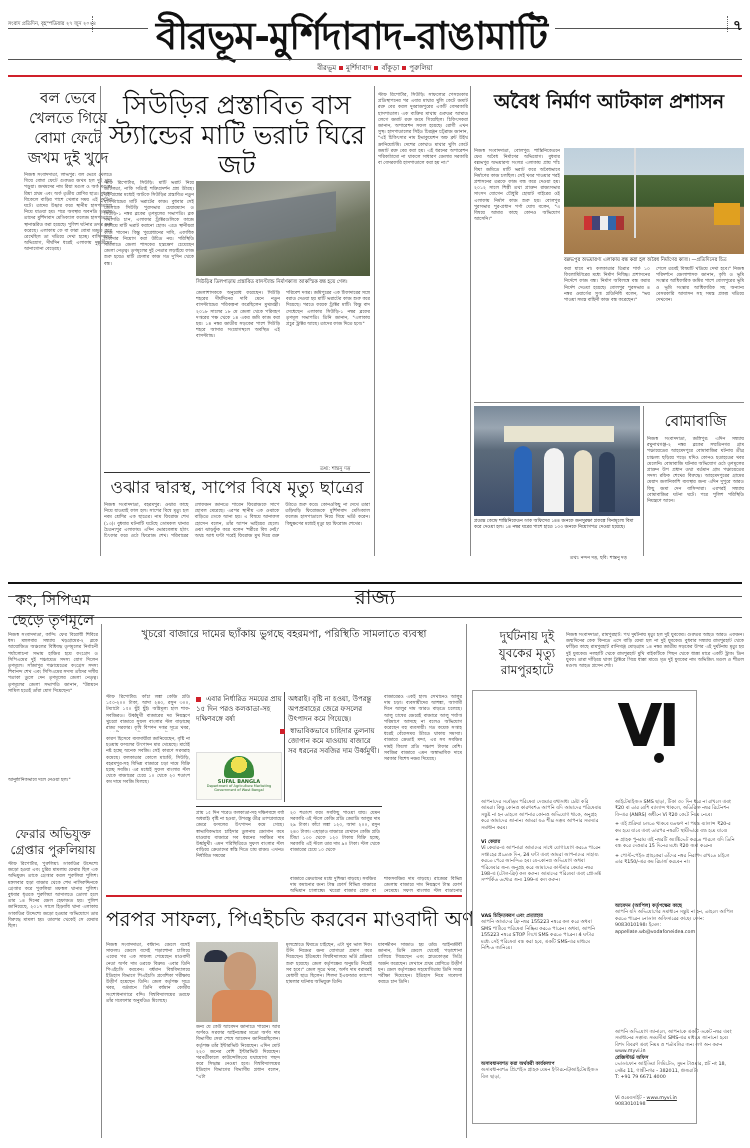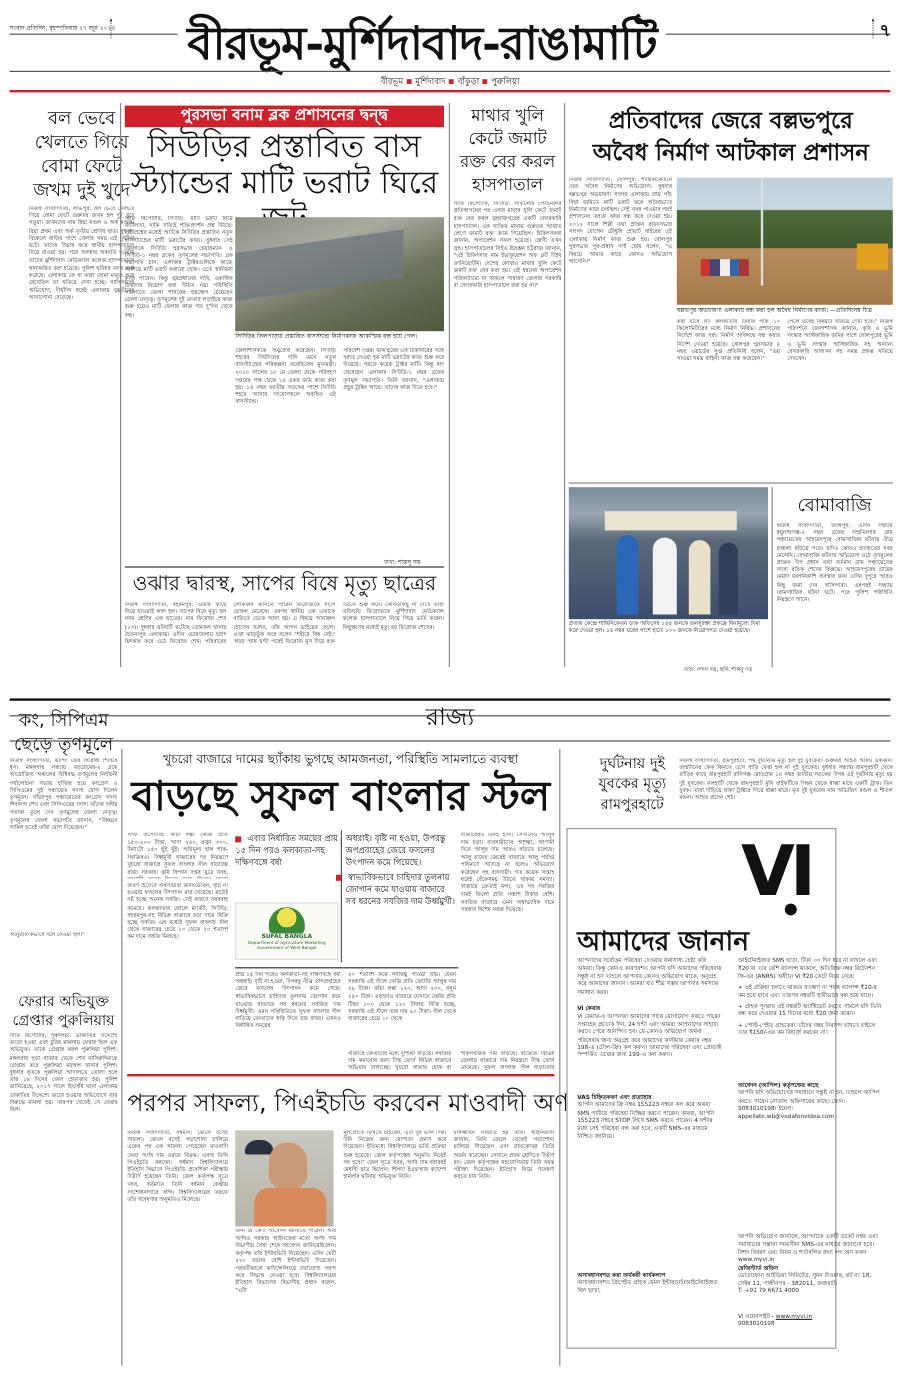--- a/index.html
+++ b/index.html
@@ -41,21 +41,20 @@
 </div>
 <div class="abs" style="left:8px;right:8px;top:75px;height:2px;background:#d0202a;"></div>
 
 <div class="abs" style="left:24px;top:88px;width:88px;">
   <div class="hl" style="font-size:15px;line-height:20px;">বল ভেবে খেলতে গিয়ে বোমা ফেটে জখম দুই খুদে</div>
   <div class="body" style="margin-top:4px;height:455px;">নিজস্ব সংবাদদাতা, লাভপুর: বল ভেবে খেলতে গিয়ে বোমা ফেটে গুরুতর জখম হল দুই খুদে পড়ুয়া। জখমদের নাম রিয়া মণ্ডল ও অর্ক মণ্ডল। রিয়া প্রথম এবং অর্ক তৃতীয় শ্রেণির ছাত্র। বুধবার বিকেলে বাড়ির পাশে খেলার সময় এই দুর্ঘটনা ঘটে। তাদের উদ্ধার করে স্থানীয় হাসপাতালে নিয়ে যাওয়া হয়। পরে অবস্থার অবনতি হওয়ায় তাদের মুর্শিদাবাদ মেডিক্যাল কলেজ হাসপাতালে স্থানান্তরিত করা হয়েছে। পুলিশ ঘটনার তদন্ত শুরু করেছে। এলাকায় কে বা কারা বোমা মজুত করে রেখেছিল তা খতিয়ে দেখা হচ্ছে। বাসিন্দাদের অভিযোগ, দীর্ঘদিন ধরেই এলাকায় দুষ্কৃতীদের আনাগোনা বেড়েছে।</div>
 </div>
 <div class="vrule" style="left:100px;top:86px;height:470px;"></div>
 
 <div class="abs" style="left:104px;top:88px;width:266px;">
-  <div class="redbar">পুরসভা বনাম ব্লক প্রশাসনের দ্বন্দ্ব</div>
   <div class="hl" style="font-size:26px;line-height:30px;margin-top:2px;">সিউড়ির প্রস্তাবিত বাস</div>
   <div class="hl" style="font-size:26px;line-height:30px;">স্ট্যান্ডের মাটি ভরাট ঘিরে জট</div>
 </div>
 <div class="abs body" style="left:104px;top:180px;width:90px;height:288px;">স্টাফ রিপোর্টার, সিউড়ি: মাটি ভরাট নিয়ে জটিলতা, নাকি সত্যিই শক্তিপ্রদর্শন প্রশ্ন উঠছে। এই প্রশ্নের মধ্যেই আটকে সিউড়ির প্রস্তাবিত নতুন বাসস্ট্যান্ডের মাটি ভরাটের কাজ। বুধবার সেই জেলাকে সিউড়ি পুরসভার চেয়ারম্যান ও সিউড়ি-১ নম্বর ব্লকের তৃণমূলের সভাপতি। ব্লক সভাপতি চান, এলাকার ট্রাক্টরগুলিকে কাজে লাগিয়ে মাটি ভরাট করানো হোক। এতে স্থানীয়রা কাজ পাবেন। কিন্তু পুরপ্রধানের দাবি, একাধিক ঠিকাদার নিয়োগ করা উচিত নয়। পরিস্থিতি সামলাতে জেলা শাসকের হস্তক্ষেপ চেয়েছেন জেলা নেতৃত্ব। তৃণমূলের দুই নেতার লড়াইয়ে কাজ শুরু হয়েও মাটি ফেলার কাজ গত দু'দিন থেকে বন্ধ।</div>
 <div class="photo" style="left:196px;top:181px;width:174px;height:95px;background:linear-gradient(160deg,#8b8f86 0%,#a9ab9f 30%,#6f7560 60%,#4d5a3a 100%);">
   <div class="abs" style="left:0;top:20px;width:140px;height:40px;background:#707880;transform:skewY(-8deg);opacity:.8;"></div>
 </div>
 <div class="abs caption" style="left:196px;top:278px;width:174px;">সিউড়ির তিলপাড়ায় প্রস্তাবিত বাসস্ট্যান্ড নির্মাণকাজ আকস্মিক বন্ধ হয়ে গেল।</div>
 <div class="abs body" style="left:196px;top:290px;width:84px;height:178px;">জেলাশাসককে অনুরোধ করেছেন। সিউড়ি শহরের দীর্ঘদিনের দাবি মেনে নতুন বাসস্ট্যান্ডের পরিকল্পনা করেছিলেন মুখ্যমন্ত্রী। ২০১৮ সালের ১৮ মে জেলা থেকে পরিবহণ দপ্তরের পক্ষ থেকে ১৪ একর জমি কাজ করা হয়। ১৪ নম্বর জাতীয় সড়কের পাশে সিউড়ি শহরে আসার সংযোগস্থলে অবস্থিত এই বাসস্ট্যান্ড।</div>
 <div class="abs body" style="left:286px;top:290px;width:84px;height:178px;">পরিবেশ দপ্তর। জমিপুরের এক ঠিকাদারের সঙ্গে বরাত দেওয়া হয় মাটি ভরাটের কাজ শুরু করে দিয়েছে। পরতে কয়েক ট্রাক্টর মাটি। কিন্তু বাদ সেধেছেন এলাকার সিউড়ি-১ নম্বর ব্লকের তৃণমূল সভাপতি। তিনি জানান, "এলাকায় প্রচুর ট্রাক্টর আছে। তাদের কাজ দিতে হবে।"</div>
@@ -64,27 +63,25 @@
 <div class="hrule" style="left:104px;top:472px;width:266px;background:#333;"></div>
 
 <div class="abs" style="left:104px;top:475px;width:266px;">
   <div class="hl" style="font-size:17px;line-height:24px;">ওঝার দ্বারস্থ, সাপের বিষে মৃত্যু ছাত্রের</div>
 </div>
 <div class="abs body" style="left:104px;top:502px;width:266px;height:60px;column-count:3;column-gap:6px;">নিজস্ব সংবাদদাতা, বহরমপুর: ওঝার কাছে নিয়ে যাওয়াই কাল হল। সাপের বিষে মৃত্যু হল নবম শ্রেণির এক ছাত্রের। নাম ফিরোজ শেখ (১৩)। বুধবার ঘটনাটি ঘটেছে ডোমকল থানার চৈতন্যপুর এলাকায়। এদিন ভোরবেলায় হঠাৎ চিৎকার করে ওঠে ফিরোজ শেখ। পরিবারের লোকজন জানতে পারেন ফিরোজকে সাপে ছোবল মেরেছে। এরপর স্থানীয় এক ওঝাকে বাড়িতে ডেকে আনা হয়। এ বিষয়ে আনারুল হোসেন বলেন, তাঁর আপন ভাইয়ের ছেলে। ওঝা ঝাড়ফুঁক করে বলেন 'শরীরে বিষ নেই।' অথচ আধ ঘণ্টা পরেই ফিরোজ মুখ দিয়ে রক্ত উঠতে শুরু করে। কোনওকিছু না দেখে তারা তড়িঘড়ি ফিরোজকে মুর্শিদাবাদ মেডিক্যাল কলেজ হাসপাতালে নিয়ে গিয়ে ভর্তি করেন। কিছুক্ষণের মধ্যেই মৃত্যু হয় ফিরোজ শেখের।</div>
 
 <div class="vrule" style="left:374px;top:86px;height:470px;"></div>
 
 <div class="abs" style="left:378px;top:88px;width:90px;">
-  <div class="hl" style="font-size:14px;line-height:19px;">মাথার খুলি কেটে জমাট রক্ত বের করল হাসপাতাল</div>
   <div class="body" style="margin-top:4px;height:390px;">স্টাফ রিপোর্টার, সিউড়ি: সাফল্যের পেসমেকার প্রতিস্থাপনের পর এবার মাথার খুলি কেটে জমাট রক্ত বের করল দুবরাজপুরের একটি বেসরকারি হাসপাতাল। এক ব্যক্তির মাথায় গুরুতর আঘাত লেগে জমাট রক্ত জমে গিয়েছিল। চিকিৎসকরা জানান, অপারেশন সফল হয়েছে। রোগী এখন সুস্থ। হাসপাতালের সিইও চিরঞ্জন চট্টরাজ জানান, "এই চিকিৎসার নাম ইভাকুয়েশন অফ ক্লট উইথ ক্রানিয়োটমি। দেশের কোথাও মাথার খুলি কেটে জমাট রক্ত বের করা হয়। এই ধরনের অপারেশন পরিকাঠামো না থাকলে সাধারণ জেলার সরকারি বা বেসরকারি হাসপাতালে করা হয় না।"</div>
 </div>
 <div class="vrule" style="left:470px;top:86px;height:470px;"></div>
 
 <div class="abs" style="left:474px;top:88px;width:270px;">
-  <div class="hl" style="font-size:19px;line-height:26px;font-weight:bold;">প্রতিবাদের জেরে বল্লভপুরে</div>
   <div class="hl" style="font-size:19px;line-height:26px;font-weight:bold;">অবৈধ নির্মাণ আটকাল প্রশাসন</div>
 </div>
 <div class="abs body" style="left:474px;top:148px;width:86px;height:250px;">নিজস্ব সংবাদদাতা, বোলপুর: শান্তিনিকেতনে ফের অবৈধ নির্মাণের অভিযোগ। বুধবার বল্লভপুর অভয়ারণ্য সংলগ্ন এলাকায় প্রায় পাঁচ বিঘা জমিতে মাটি ভরাট করে অবৈধভাবে নির্মাণের কাজ চলছিল। সেই খবর পাওয়ার পরই প্রশাসনের তরফে কাজ বন্ধ করে দেওয়া হয়। ২০১২ সালে শিল্পী তথা প্রাক্তন রাজ্যসভার সাংসদ যোগেন চৌধুরি হোয়াট বাইরের ওই এলাকায় নির্মাণ কাজ শুরু হয়। বোলপুর পুরসভার পুর-প্রধান পর্ণা ঘোষ বলেন, "এ বিষয়ে আমার কাছে কোনও অভিযোগ আসেনি।"</div>
 <div class="photo" style="left:564px;top:148px;width:180px;height:106px;background:linear-gradient(180deg,#bfd0dc 0%,#c8d6df 25%,#4f6a3a 26%,#3e5a2e 55%,#b78c5a 56%,#a47a4a 100%);">
   <div class="abs" style="left:70px;top:0;width:2px;height:90px;background:#ddd;"></div>
   <div class="abs" style="left:150px;top:55px;width:26px;height:22px;background:#e0a020;"></div>
   <div class="abs" style="left:20px;top:68px;width:40px;height:14px;background:linear-gradient(90deg,#c33 0 20%,#447 20% 40%,#eee 40% 60%,#36a 60% 80%,#a33 80%);"></div>
 </div>
 <div class="abs caption" style="left:564px;top:256px;width:180px;">বল্লভপুর অভয়ারণ্য এলাকায় বন্ধ করা হল অবৈধ নির্মাণের কাজ। —প্রতিদিনের চিত্র</div>
 <div class="abs body" style="left:564px;top:266px;width:86px;height:132px;">করা যাবে না। কলকাতার তিরার পার্ক ১০ কিলোমিটারের মধ্যে নির্মাণ নিষিদ্ধ। প্রশাসনের নির্দেশে কাজ বন্ধ। নির্মাণ অবিলম্বে বন্ধ করার নির্দেশ দেওয়া হয়েছে। বোলপুর পুরসভার ৪ নম্বর ওয়ার্ডের সুপ্ত প্রতিনিধি বলেন, "ভয় পাওয়া সমস্ত বাহিনী কাজ বন্ধ করেছেন।"</div>
@@ -119,22 +116,21 @@
   <div class="body" style="height:8px;">আনুষ্ঠানিকভাবে দলে নেওয়া হল।"</div>
 </div>
 <div class="abs" style="left:8px;top:826px;width:90px;">
   <div class="hl" style="font-size:12px;line-height:16px;">ফেরার অভিযুক্ত</div>
   <div class="hl" style="font-size:12px;line-height:16px;">গ্রেপ্তার পুরুলিয়ায়</div>
   <div class="body" style="margin-top:3px;height:274px;">স্টাফ রিপোর্টার, পুরুলিয়া: ডাকাতির উদ্দেশ্যে জড়ো হওয়া এবং চুরির মামলায় ফেরার ছিল এক অভিযুক্ত। তাকে গ্রেপ্তার করল পুরুলিয়া পুলিশ। মঙ্গলবার হুড়া বাজার থেকে শেখ নাসিরুদ্দিনকে গ্রেপ্তার করে পুরুলিয়া মফস্বল থানার পুলিশ। বুধবার ধৃতকে পুরুলিয়া আদালতে তোলা হলে তার ১৪ দিনের জেল হেফাজত হয়। পুলিশ জানিয়েছে, ২০১৭ সালে হিড়বাঁধ থানা এলাকায় ডাকাতির উদ্দেশ্যে জড়ো হওয়ার অভিযোগে তার বিরুদ্ধে মামলা হয়। তারপর থেকেই সে ফেরার ছিল।</div>
 </div>
 <div class="vrule" style="left:101px;top:624px;height:514px;"></div>
 
 <div class="abs" style="left:106px;top:626px;width:356px;">
-  <div class="hl" style="font-size:10px;line-height:16px;white-space:nowrap;">খুচরো বাজারে দামের ছ্যাঁকায় ভুগছে আমজনতা, পরিস্থিতি সামলাতে ব্যবস্থা</div>
-  <div class="hl" style="font-size:34px;line-height:44px;font-weight:bold;">বাড়ছে সুফল বাংলার স্টল</div>
+  <div class="hl" style="font-size:10px;line-height:16px;white-space:nowrap;">খুচরো বাজারে দামের ছ্যাঁকায় ভুগছে বহরমপা, পরিস্থিতি সামলাতে ব্যবস্থা</div>
 </div>
 <div class="abs body" style="left:106px;top:694px;width:84px;height:38px;">স্টাফ রিপোর্টার: কাঁচা লঙ্কা কেজি প্রতি ১৫০-২০০ টাকা, আদা ২৪০, রসুন ৩০০, টম্যাটো ১৫০ ছুঁই ছুঁই। অগ্নিমূল্য হাল শাক-সবজিরও। উর্ধ্বমুখী বাজারের দর নিয়ন্ত্রণে খুচরো বাজারে সুফল বাংলার স্টল বাড়াচ্ছে রাজ্য সরকার। কৃষি বিপণন দপ্তর সূত্রে খবর, আগামী কয়েক দিনের মধ্যে স্টলের সংখ্যা বাড়ানো হবে।</div>
 <div class="abs" style="left:196px;top:694px;width:86px;font-size:7px;line-height:10px;color:#111;">
   <span class="bullet-red"></span><span>এবার নির্ধারিত সময়ের প্রায় ১৫ দিন পরও কলকাতা-সহ দক্ষিণবঙ্গে বর্ষা</span>
 </div>
 <div class="vrule" style="left:284px;top:692px;height:110px;background:#555;"></div>
 <div class="abs" style="left:288px;top:694px;width:92px;font-size:7px;line-height:10px;color:#111;">
   <div>অধরাই। বৃষ্টি না হওয়া, উপরন্তু অপপ্রবাহের জেরে ফসলের উৎপাদন কমে গিয়েছে।</div>
   <div style="margin-top:2px;"><span class="bullet-red" style="margin-left:-8px;"></span><span>স্বাভাবিকভাবে চাহিদার তুলনায় জোগান কমে যাওয়ায় বাজারে সব ধরনের সবজির দাম উর্ধ্বমুখী।</span></div>
 </div>
@@ -172,21 +168,20 @@
 <div class="abs" style="left:484px;top:628px;width:86px;">
   <div class="hl" style="font-size:12px;line-height:17px;">দুর্ঘটনায় দুই</div>
   <div class="hl" style="font-size:12px;line-height:17px;">যুবকের মৃত্যু</div>
   <div class="hl" style="font-size:12px;line-height:17px;">রামপুরহাটে</div>
 </div>
 <div class="abs body" style="left:566px;top:632px;width:178px;height:50px;">নিজস্ব সংবাদদাতা, রামপুরহাট: পথ দুর্ঘটনায় মৃত্যু হল দুই যুবকের। গুরুতর আহত আরও একজন। জন্মদিনের কেক কিনতে এসে বাড়ি ফেরা হল না দুই যুবকের। বুধবার সন্ধ্যায় রামপুরহাট থেকে ফাঁড়ির কাছে রামপুরহাট রানিগঞ্জ মোড়গ্রাম ১৪ নম্বর জাতীয় সড়কের উপর এই দুর্ঘটনায় মৃত্যু হয় দুই যুবকের। নলহাটি থেকে রামপুরহাট মুখি বাইকটিকে পিছন থেকে ধাক্কা মারে একটি ট্রাক। তিন যুবক। তারা দাঁড়িয়ে থাকা ট্রাক্টরে গিয়ে ধাক্কা মারে। মৃত দুই যুবকের নাম অভিজিৎ মণ্ডল ও শীতল মণ্ডল। আহত প্রসেন শেঠ।</div>
 
 <div class="ad" style="left:472px;top:690px;width:225px;height:434px;">
   <div class="abs vi" style="right:20px;top:6px;">VI</div>
   <div class="abs" style="right:32px;top:62px;width:10px;height:10px;border-radius:50%;background:#111;"></div>
-  <div class="abs ad-title" style="left:8px;top:76px;">আমাদের জানান</div>
   <div class="abs ad-body" style="left:8px;top:108px;width:122px;">আপনাদের সর্বোত্তম পরিষেবা দেওয়ার যথাসাধ্য চেষ্টা করি আমরা। কিন্তু কোনও কারণবশত আপনি যদি আমাদের পরিষেবায় সন্তুষ্ট না হন তাহলে আপনার কোনও অভিযোগ থাকে, অনুগ্রহ করে আমাদের জানান। আমরা যত শীঘ্র সম্ভব আপনার সমস্যার সমাধান করব।</div>
   <div class="abs ad-body" style="left:8px;top:148px;width:122px;">
     <b>Vi কেয়ার</b>
     <div>Vi কেয়ার-এ আপনারা আমাদের সাথে যোগাযোগ করতে পারেন সপ্তাহের প্রত্যেক দিন, 24 ঘন্টা এবং আমরা আপনাদের সাহায্য করতে পেরে আনন্দিত হব। যে-কোনও অভিযোগ অথবা পরিষেবার জন্য অনুগ্রহ করে আমাদের কাস্টমার কেয়ার নম্বর 198-এ (টোল-ফ্রি) কল করুন। আমাদের পরিষেবা এবং প্রোডাক্ট সম্পর্কিত তথ্যের জন্য 199-এ কল করুন।</div>
   </div>
   <div class="abs ad-body" style="left:8px;top:222px;width:122px;">
     <b>VAS চিহ্নিতকরণ এবং প্রত্যাহার</b>
     <div>আপনি আমাদের ফ্রি নম্বর 155223 নম্বরে কল করে অথবা SMS পাঠিয়ে পরিষেবা নিষ্ক্রিয় করতে পারেন। অথবা, আপনি 155223 নম্বরে STOP লিখে SMS করতে পারেন। 4 ঘন্টার মধ্যে সেই পরিষেবা বন্ধ করা হবে, একটি SMS-এর মাধ্যমে নিশ্চিত জানিয়ে।</div>
   </div>
   <div class="abs ad-body" style="left:8px;top:370px;width:122px;">

